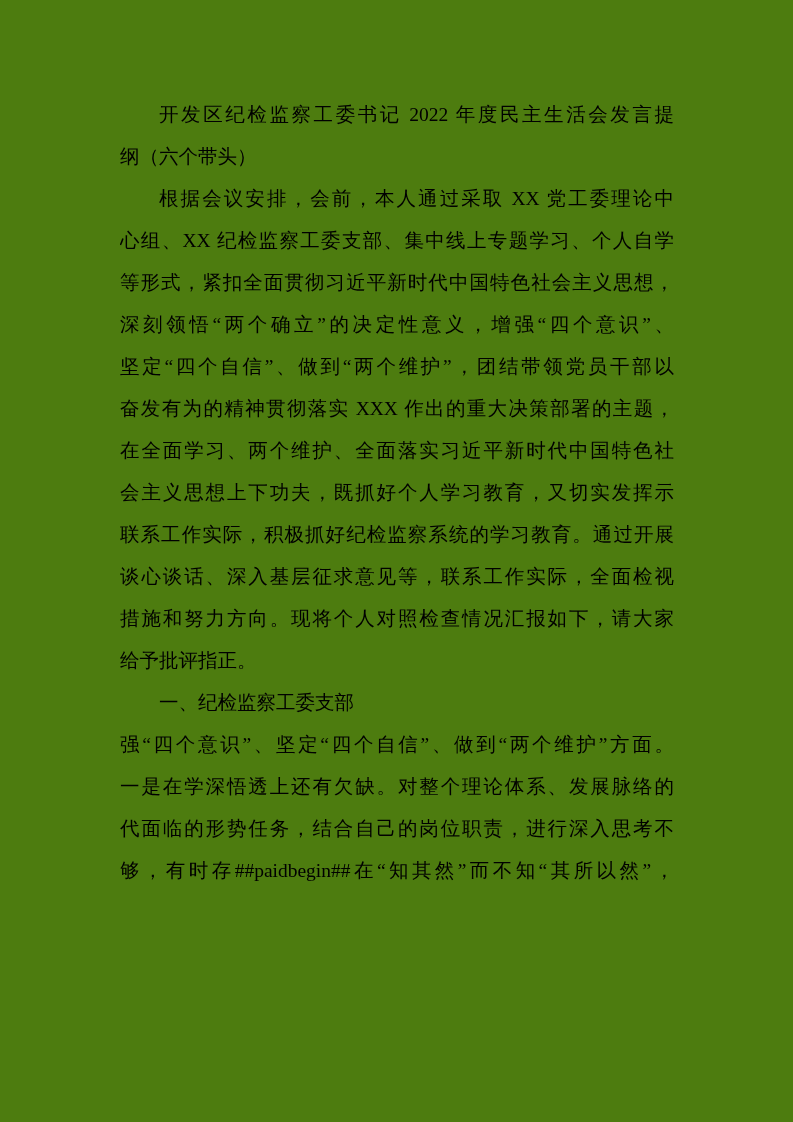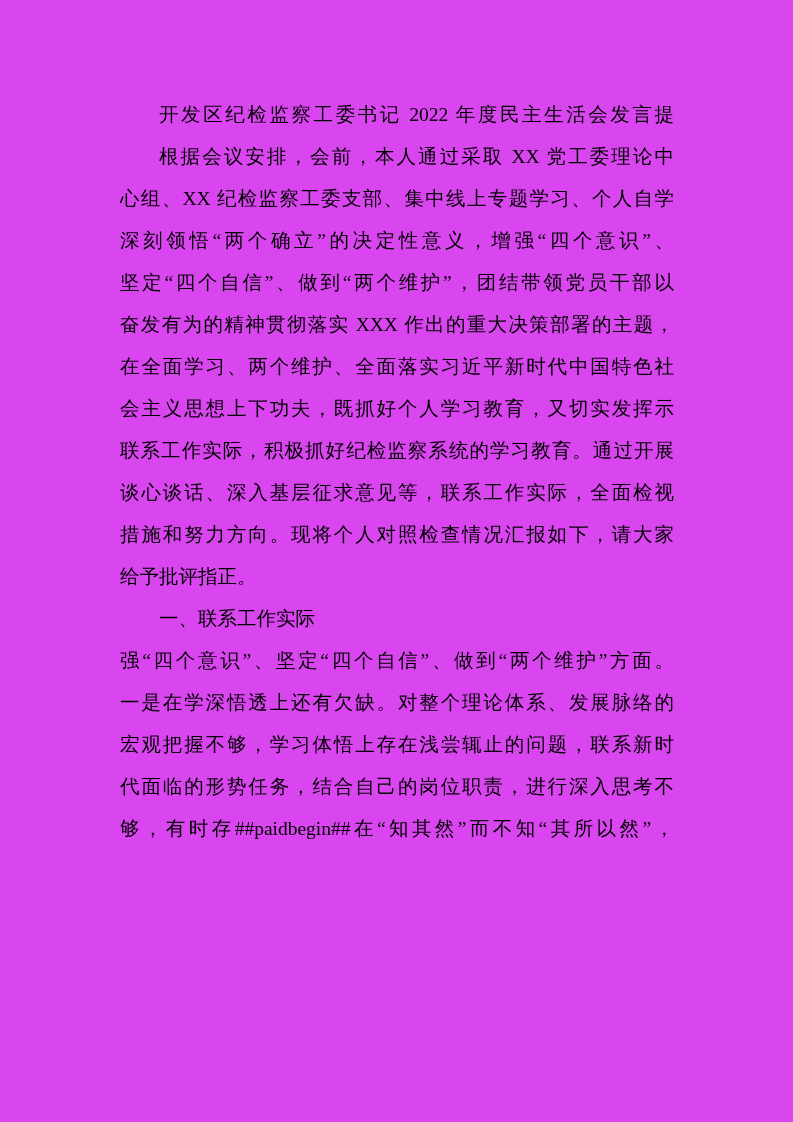--- a/index.html
+++ b/index.html
@@ -35,34 +35,35 @@
   .line.fill {
     text-align-last: justify;
   }
   .line.indent {
     text-indent: 39px;
   }
 </style>
 </head>
 <body>
 
-<div class="page" style="background: #d946ef; color: rgb(0, 0, 0);">
+<div class="page" style="background: #4d7c0f; color: rgb(0, 0, 0);">
   <div class="content" id="doc-body">
       <div class="line indent fill">开发区纪检监察工委书记 2022 年度民主生活会发言提</div>
+      <div class="line">纲（六个带头）</div>
       <div class="line indent fill">根据会议安排，会前，本人通过采取 XX 党工委理论中</div>
       <div class="line fill">心组、XX 纪检监察工委支部、集中线上专题学习、个人自学</div>
+      <div class="line fill">等形式，紧扣全面贯彻习近平新时代中国特色社会主义思想，</div>
       <div class="line fill">深刻领悟“两个确立”的决定性意义，增强“四个意识”、</div>
       <div class="line fill">坚定“四个自信”、做到“两个维护”，团结带领党员干部以</div>
       <div class="line fill">奋发有为的精神贯彻落实 XXX 作出的重大决策部署的主题，</div>
       <div class="line fill">在全面学习、两个维护、全面落实习近平新时代中国特色社</div>
       <div class="line fill">会主义思想上下功夫，既抓好个人学习教育，又切实发挥示</div>
       <div class="line fill">联系工作实际，积极抓好纪检监察系统的学习教育。通过开展</div>
       <div class="line fill">谈心谈话、深入基层征求意见等，联系工作实际，全面检视</div>
       <div class="line fill">措施和努力方向。现将个人对照检查情况汇报如下，请大家</div>
       <div class="line">给予批评指正。</div>
-      <div class="line indent">一、联系工作实际</div>
+      <div class="line indent">一、纪检监察工委支部</div>
       <div class="line fill">强“四个意识”、坚定“四个自信”、做到“两个维护”方面。</div>
       <div class="line fill">一是在学深悟透上还有欠缺。对整个理论体系、发展脉络的</div>
-      <div class="line fill">宏观把握不够，学习体悟上存在浅尝辄止的问题，联系新时</div>
       <div class="line fill">代面临的形势任务，结合自己的岗位职责，进行深入思考不</div>
       <div class="line fill">够，有时存##paidbegin##在“知其然”而不知“其所以然”，</div>
     </div>
 </div>
 
 </body></html>

